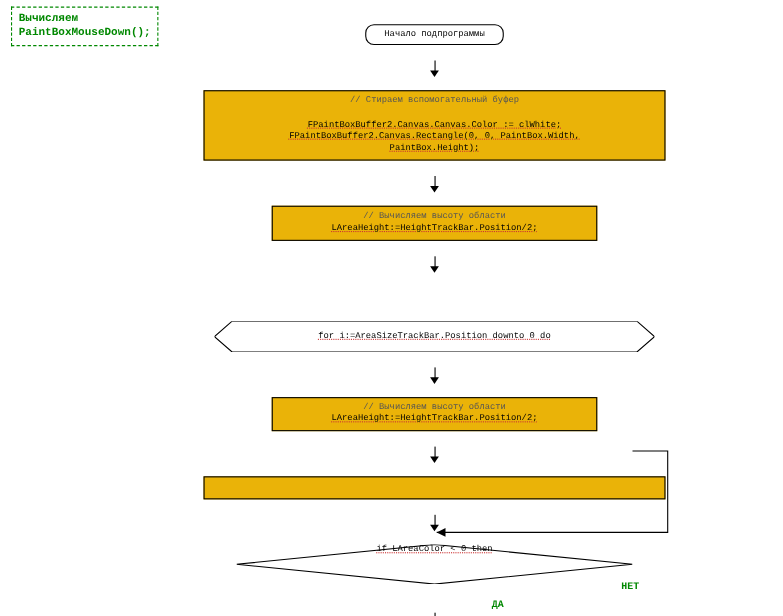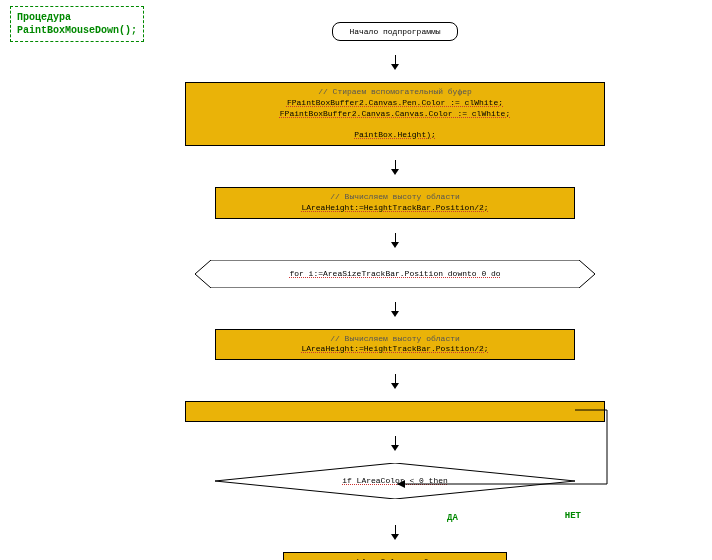--- a/index.html
+++ b/index.html
@@ -62,48 +62,48 @@
     background: #fff;
   }
   .process {
     border: 1px solid #000;
     padding: 4px 10px;
     text-align: center;
     background: #eab308;
     line-height: 1.35;
   }
   .process.wide { width: 420px; }
-  .process.med  { width: 360px; }
+  .process.med  { width: 296px; }
   .process.small{ width: 224px; }
   
   .loop-wrap {
     position: relative;
     width: 400px;
     height: 28px;
+    margin-top: 32px;
   }
   .loop-wrap svg { position: absolute; inset: 0; }
   .loop-text {
     position: absolute;
     inset: 0;
     display: flex;
     align-items: center;
     justify-content: center;
     text-align: center;
   }
   .decision-wrap {
     position: relative;
     width: 360px;
     height: 36px;
   }
   .decision-wrap svg { position: absolute; inset: 0; }
   .decision-text {
     position: absolute;
     inset: 0;
     display: flex;
-    align-items: center;
     justify-content: center;
     text-align: center;
   }
   .branch-label {
     position: absolute;
     font-weight: bold;
     color: #008800;
     font-size: 9px;
   }
   .merge-dot {
@@ -112,40 +112,40 @@
     background: #000;
     border-radius: 50%;
   }
   .ul { text-decoration: underline dotted #cc3333; }
   .comment { color: #555; }
 </style>
 </head>
 <body>
 
 <div class="proc-label">
-  <span>Процедура</span><br>
+  <span>Вычисляем</span><br>
   <span>PaintBoxMouseDown();</span>
 </div>
 
 <div class="flow">
 
   <div class="terminator">
     <span>Начало подпрограммы</span>
   </div>
 
   <div class="arrow">
       <div class="line"></div>
       <div class="head"></div>
     </div>
 
   <div class="process wide">
     <span class="comment">// Стираем вспомогательный буфер</span><br>
-    <span class="ul">FPaintBoxBuffer2.Canvas.Pen.Color := clWhite;</span><br>
+    <br>
     <span class="ul">FPaintBoxBuffer2.Canvas.Canvas.Color := clWhite;</span><br>
-    <br>
+    <span class="ul">FPaintBoxBuffer2.Canvas.Rectangle(0, 0, PaintBox.Width,</span><br>
     <span class="ul">PaintBox.Height);</span>
   </div>
 
   <div class="arrow">
       <div class="line"></div>
       <div class="head"></div>
     </div>
 
   <div class="process med">
     <span class="comment">// Вычисляем высоту области</span><br>
@@ -190,21 +190,21 @@
       <div class="head"></div>
     </div>
 
   <div class="decision-wrap">
     <svg viewBox="0 0 360 36" preserveAspectRatio="none">
       <polygon points="180,0 360,18 180,36 0,18" fill="#fff" stroke="#000" stroke-width="1"></polygon>
     </svg>
     <div class="decision-text">
       <span class="ul">if LAreaColor &lt; 0 then</span>
     </div>
-    <span class="branch-label" style="right:-6px; top:48px;text-align:center;">НЕТ</span>
+    <span class="branch-label" style="right:-6px; top:33px;text-align:center;">НЕТ</span>
   </div>
 
   <div style="position:relative;">
     <span class="branch-label" style="left:28px; top:2px;margin-left:24px;">ДА</span>
   </div>
   <div class="arrow">
       <div class="line"></div>
       <div class="head"></div>
     </div>
 

